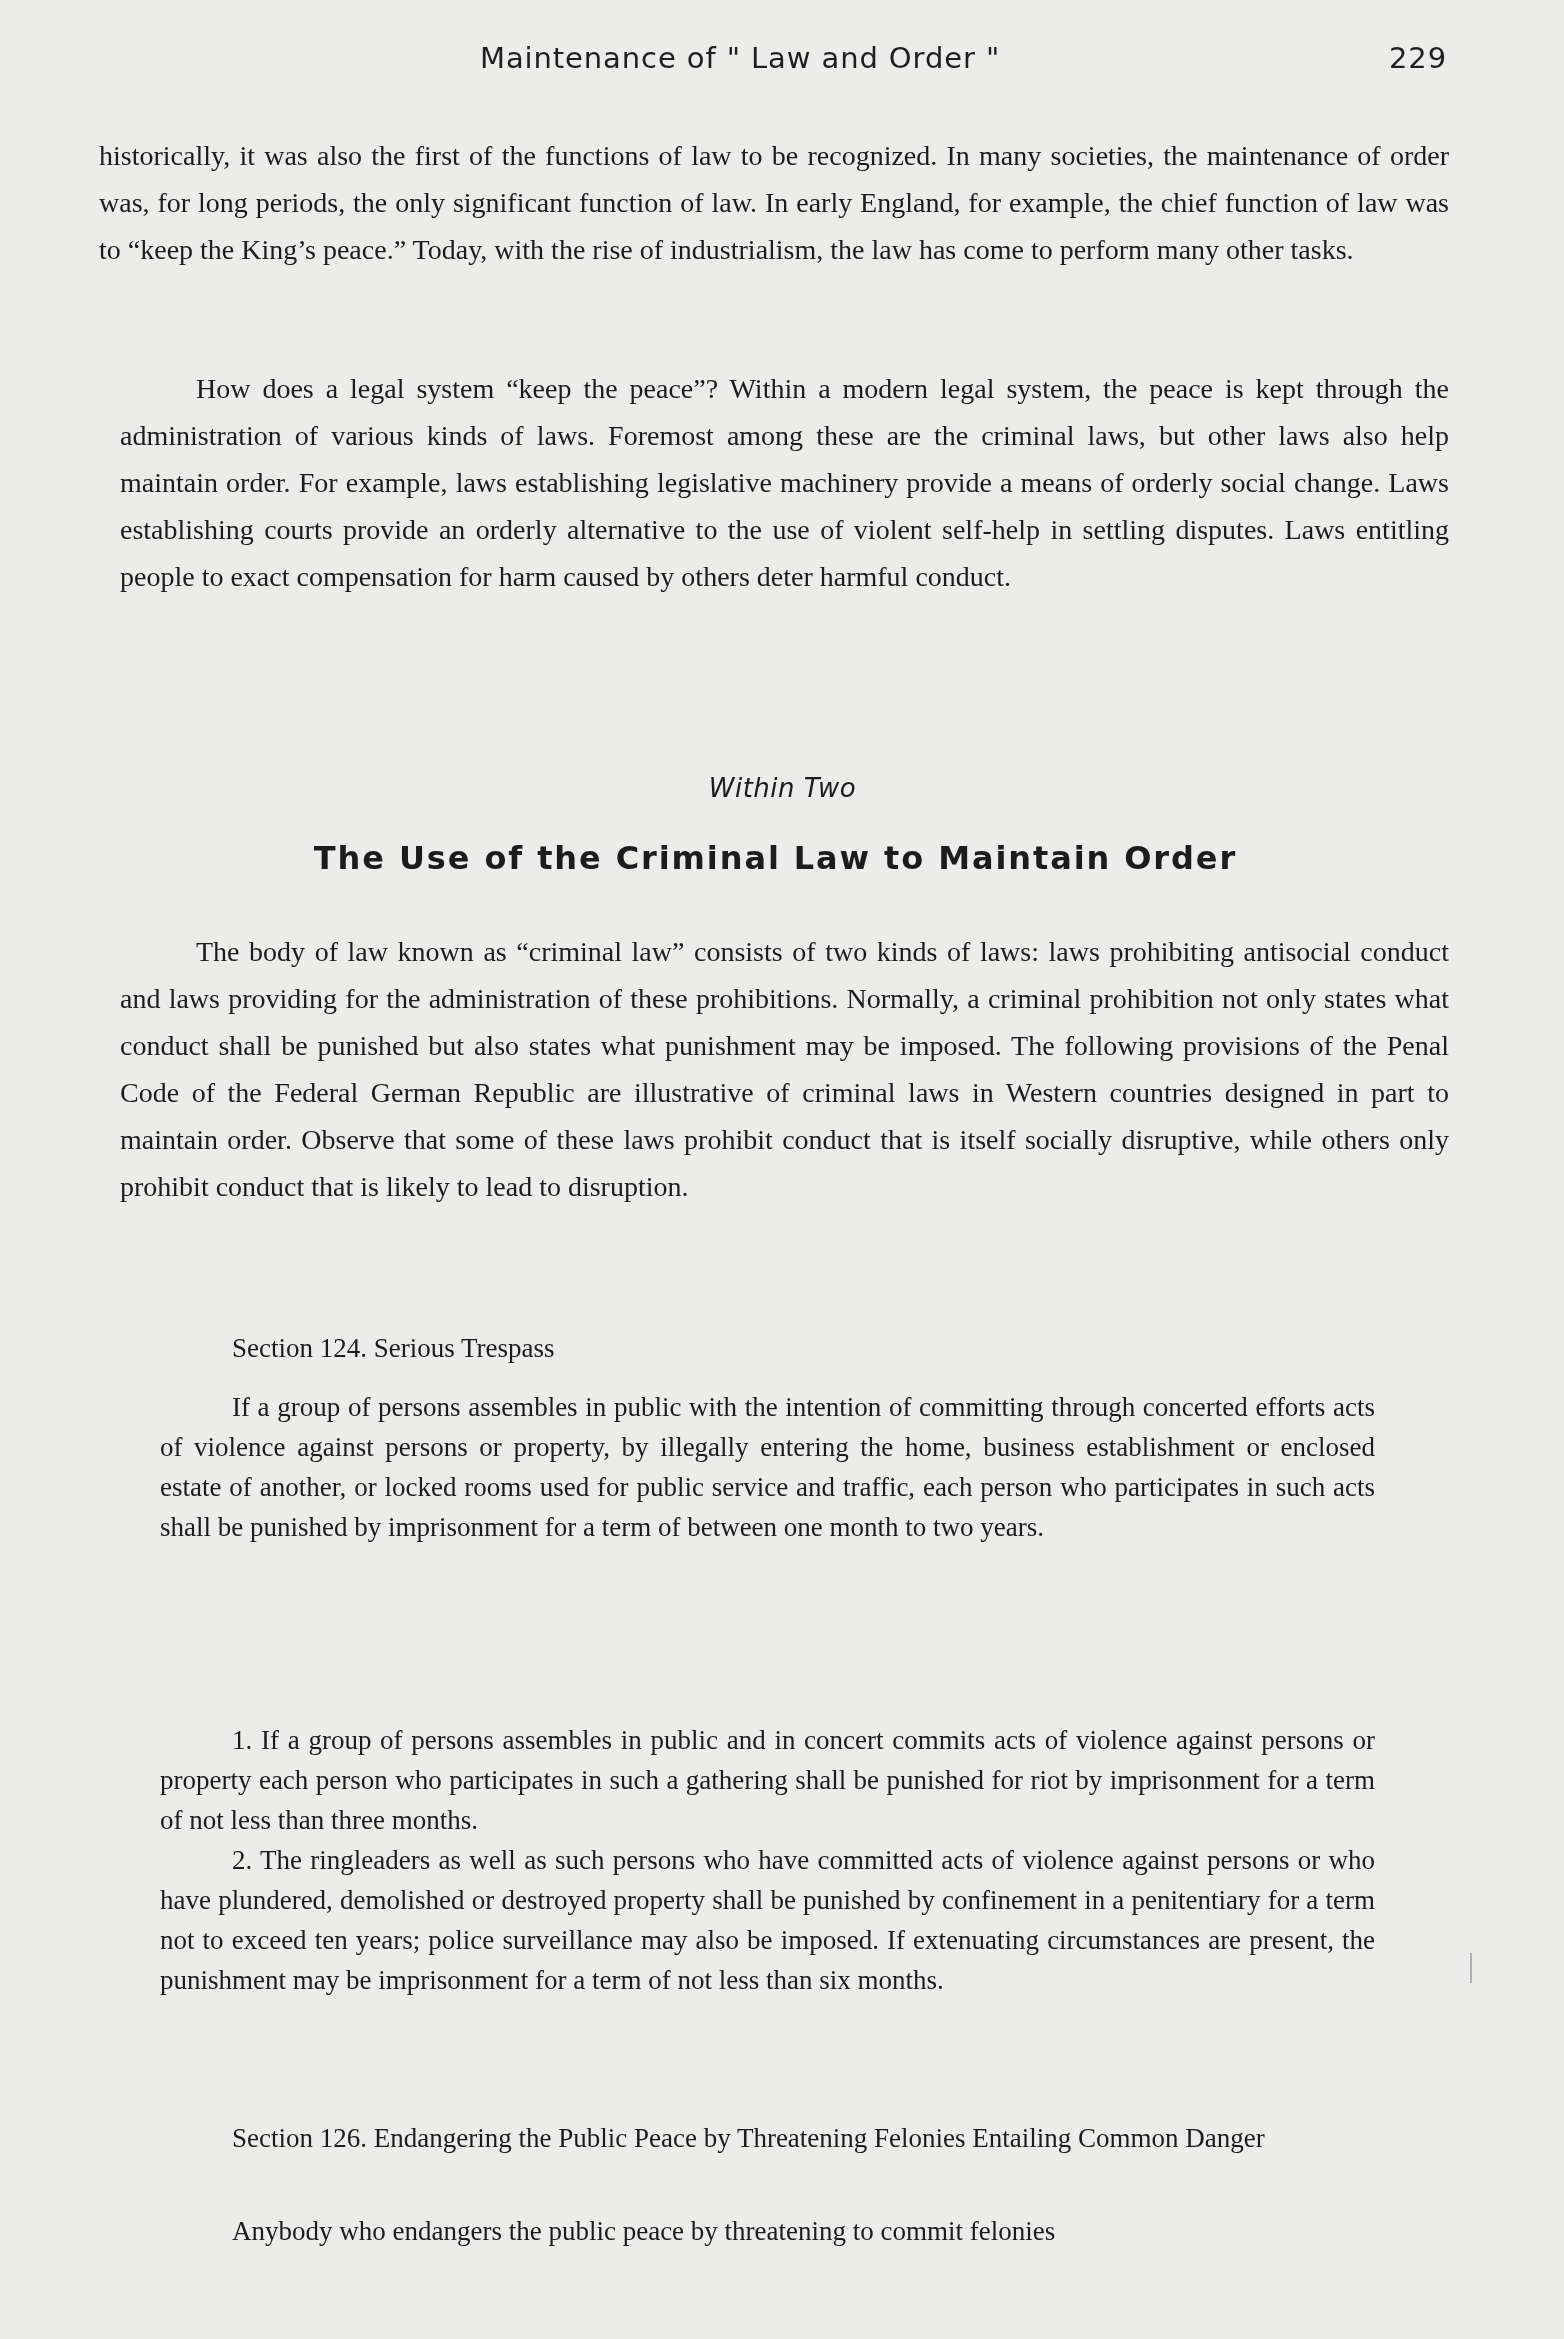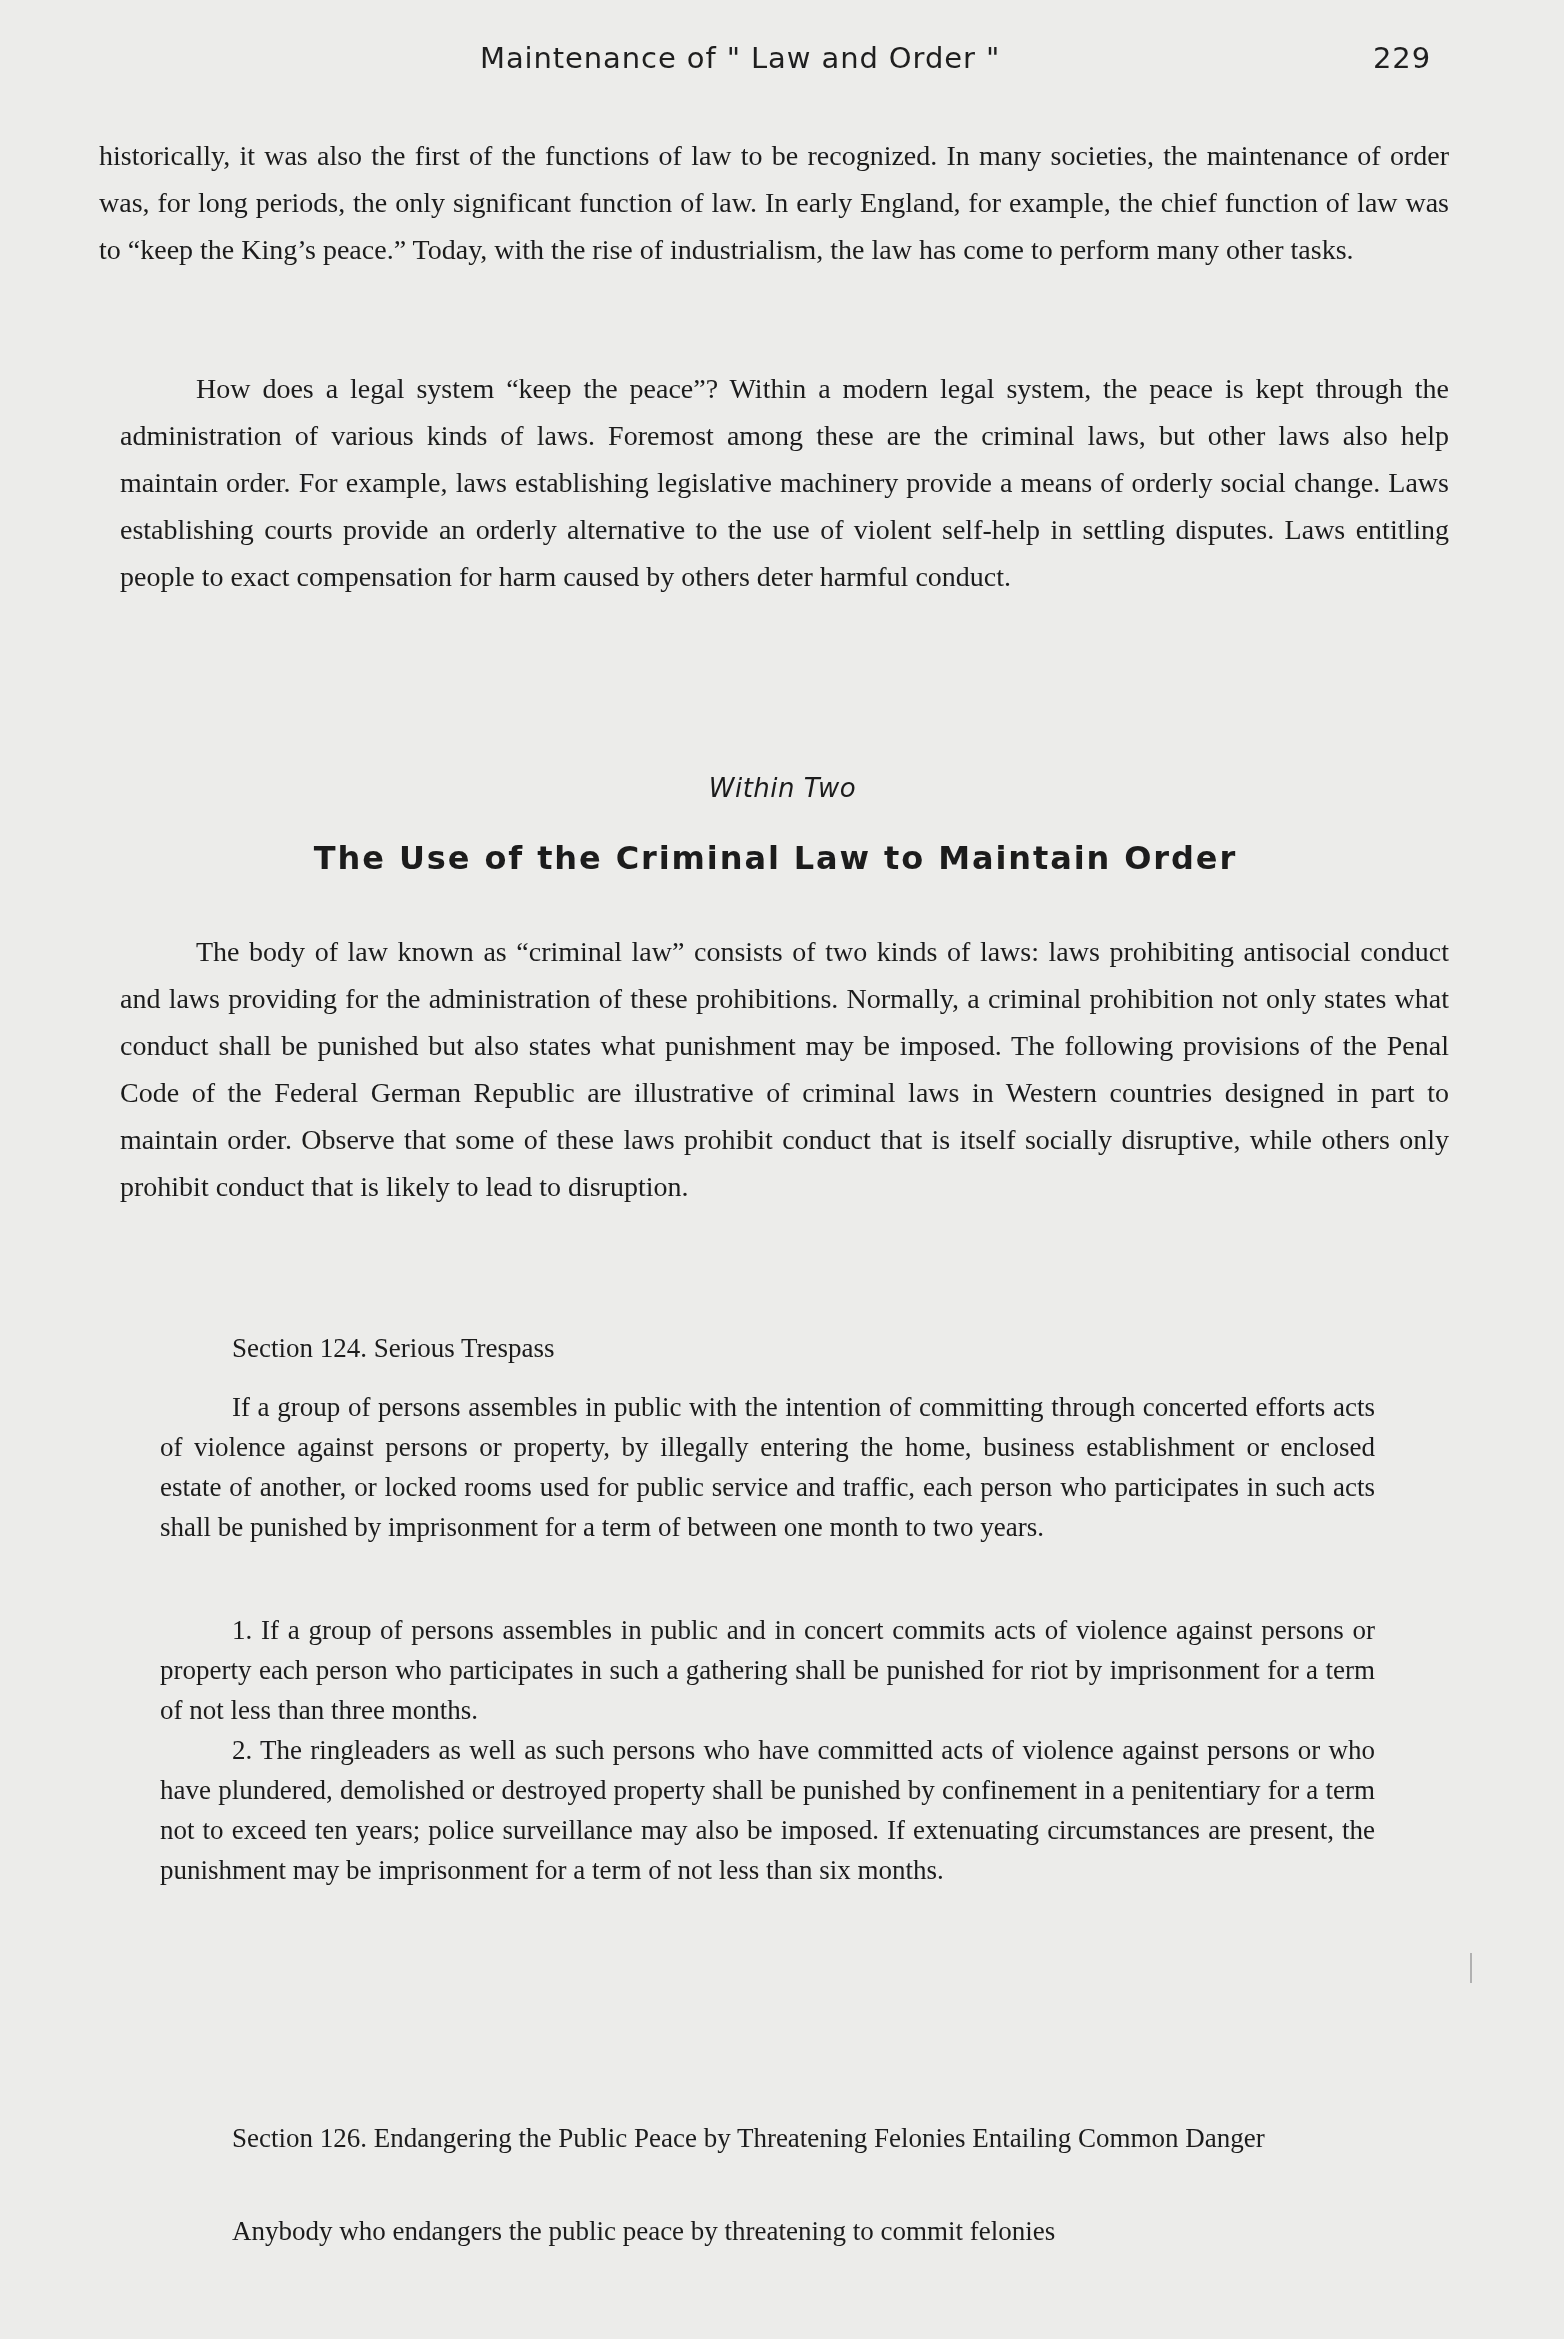--- a/index.html
+++ b/index.html
@@ -10,21 +10,21 @@
     position: relative;
     font-family: "Liberation Serif", "DejaVu Serif", serif;
   }
   .page { position: absolute; left: 0; top: 0; width: 1565px; height: 2339px; }
   .running-head {
     position: absolute; top: 41px; left: 480px; width: 967px; height: 46px;
     font-family: "DejaVu Sans", "Liberation Sans", sans-serif;
     font-size: 29px; letter-spacing: 0.9px; color: #1f1f1f;
   }
   .running-head .title { position: absolute; left: 0; top: 0; }
-  .running-head .pageno { position: absolute; right: 16px; top: 0; }
+  .running-head .pageno { position: absolute; right: 0; top: 0; }
 
   .body-block {
     position: absolute; left: 99px; width: 1350px;
     font-size: 28px; line-height: 47px; text-align: justify;
     text-align-last: left;
   }
   .body-block p { margin: 0; }
   .body-block p.indent { text-indent: 76px; margin-left: 21px; }
 
   #para1 { top: 132px; }
@@ -45,21 +45,21 @@
   .statute {
     position: absolute; left: 160px; width: 1215px;
     font-size: 27px; line-height: 40px; text-align: justify;
   }
   .statute p { margin: 0; }
   .statute p.indent { text-indent: 72px; }
   .statute .heading { margin-left: 72px; }
   #s124-head { top: 1328px; }
   #s124-body { top: 1387px; }
   #s125-head { top: 1645px; }
-  #s125-body { top: 1610px; }
+  #s125-body { top: 1720px; }
   #s126-head { top: 2118px; }
   #s126-head .heading { display: flex; }
   #s126-head .num { white-space: pre; }
   #s126-body { top: 2211px; }
 
   .scan-mark {
     position: absolute; left: 1470px; top: 1953px; width: 1.9px; height: 30px;
     background: #8a8a8a; opacity: 0.6;
   }
 </style>

